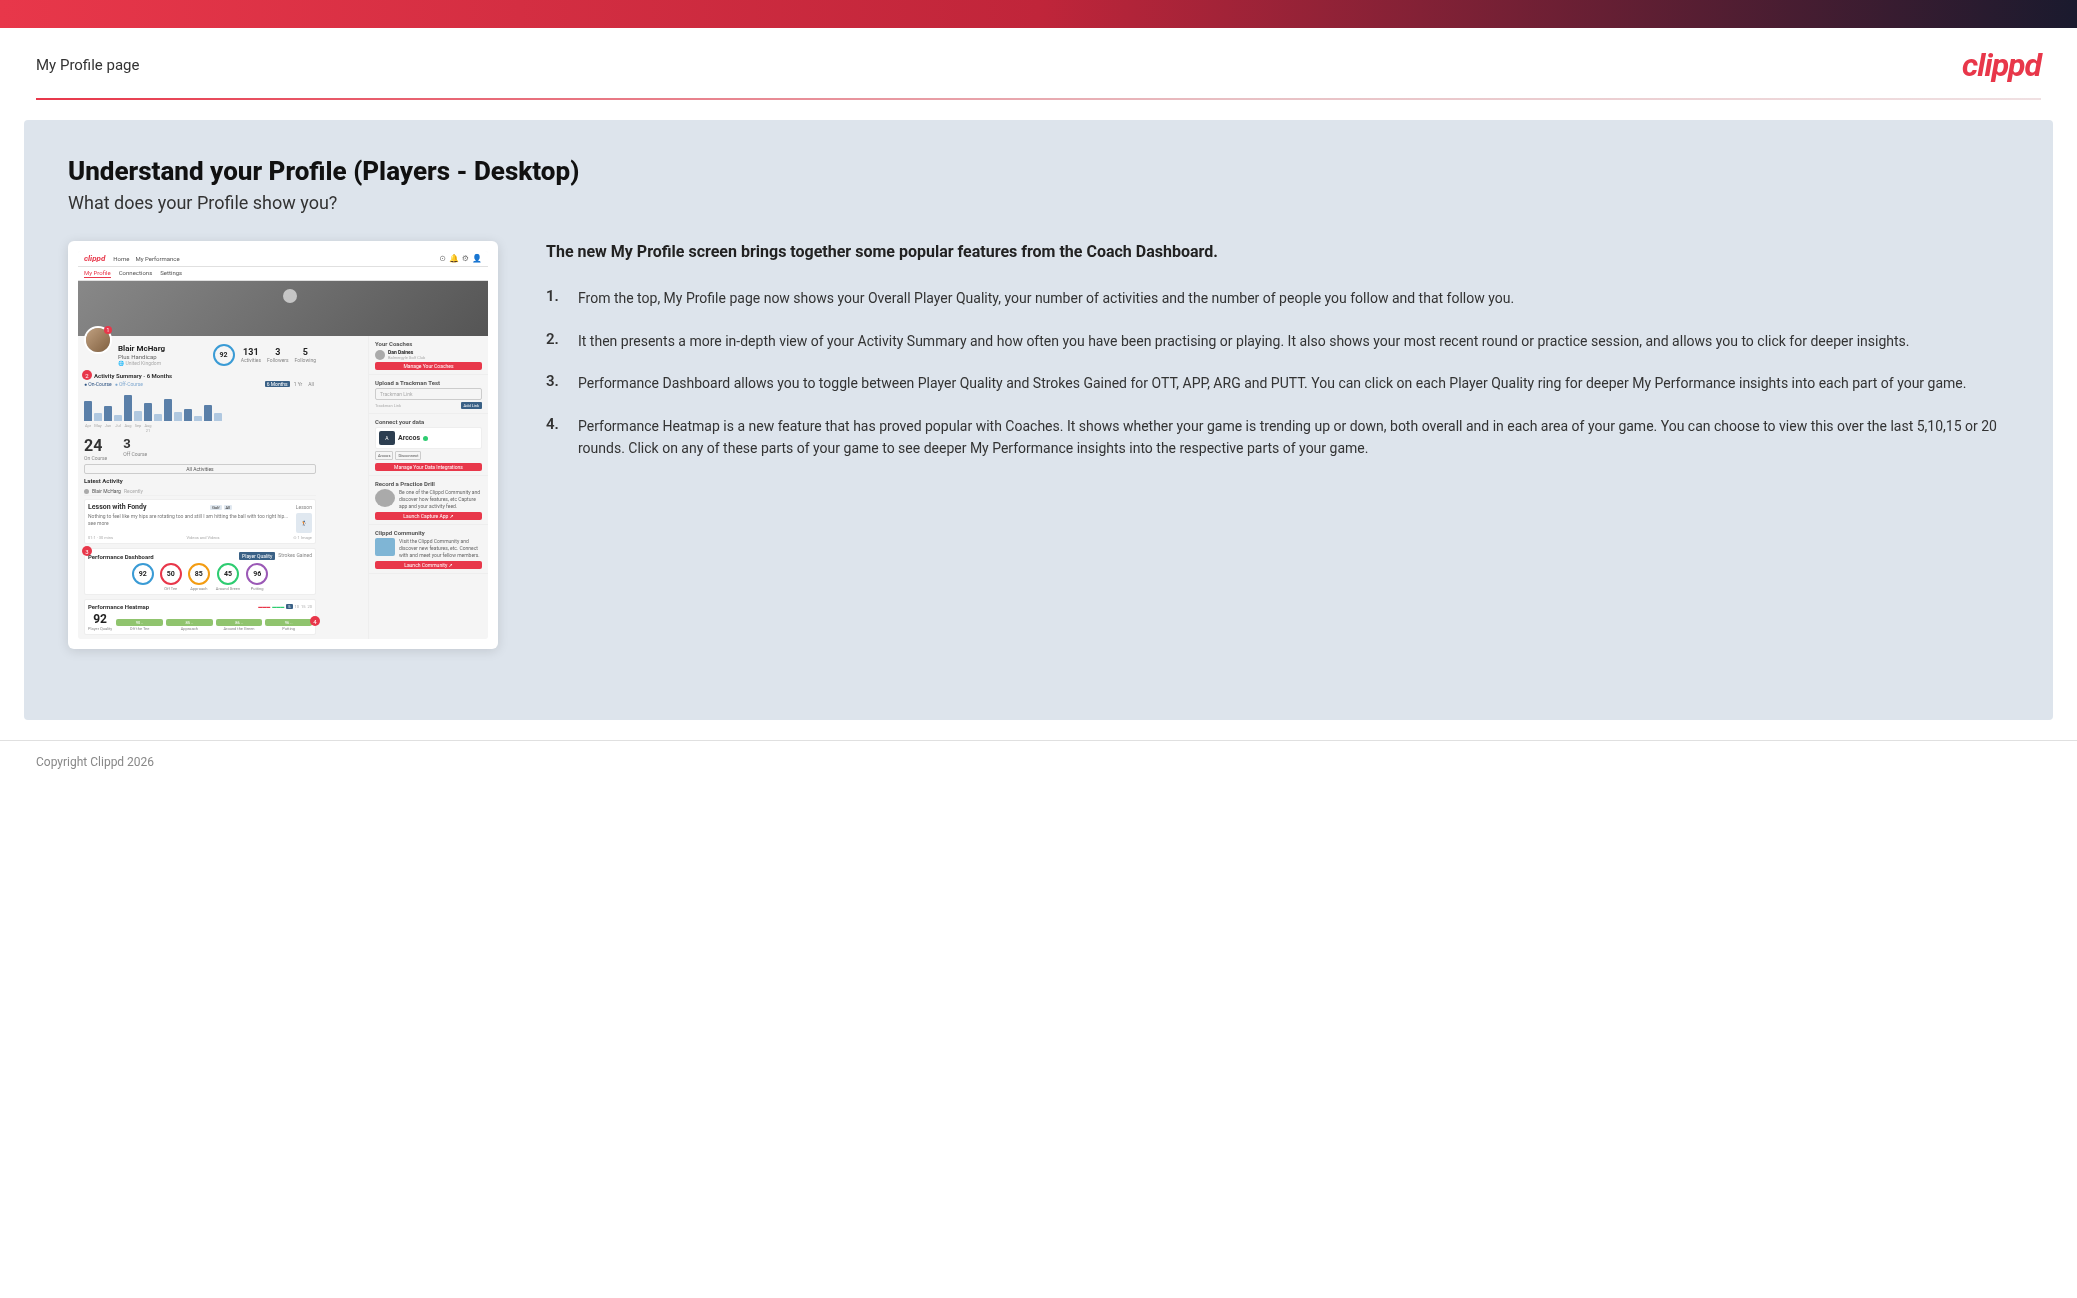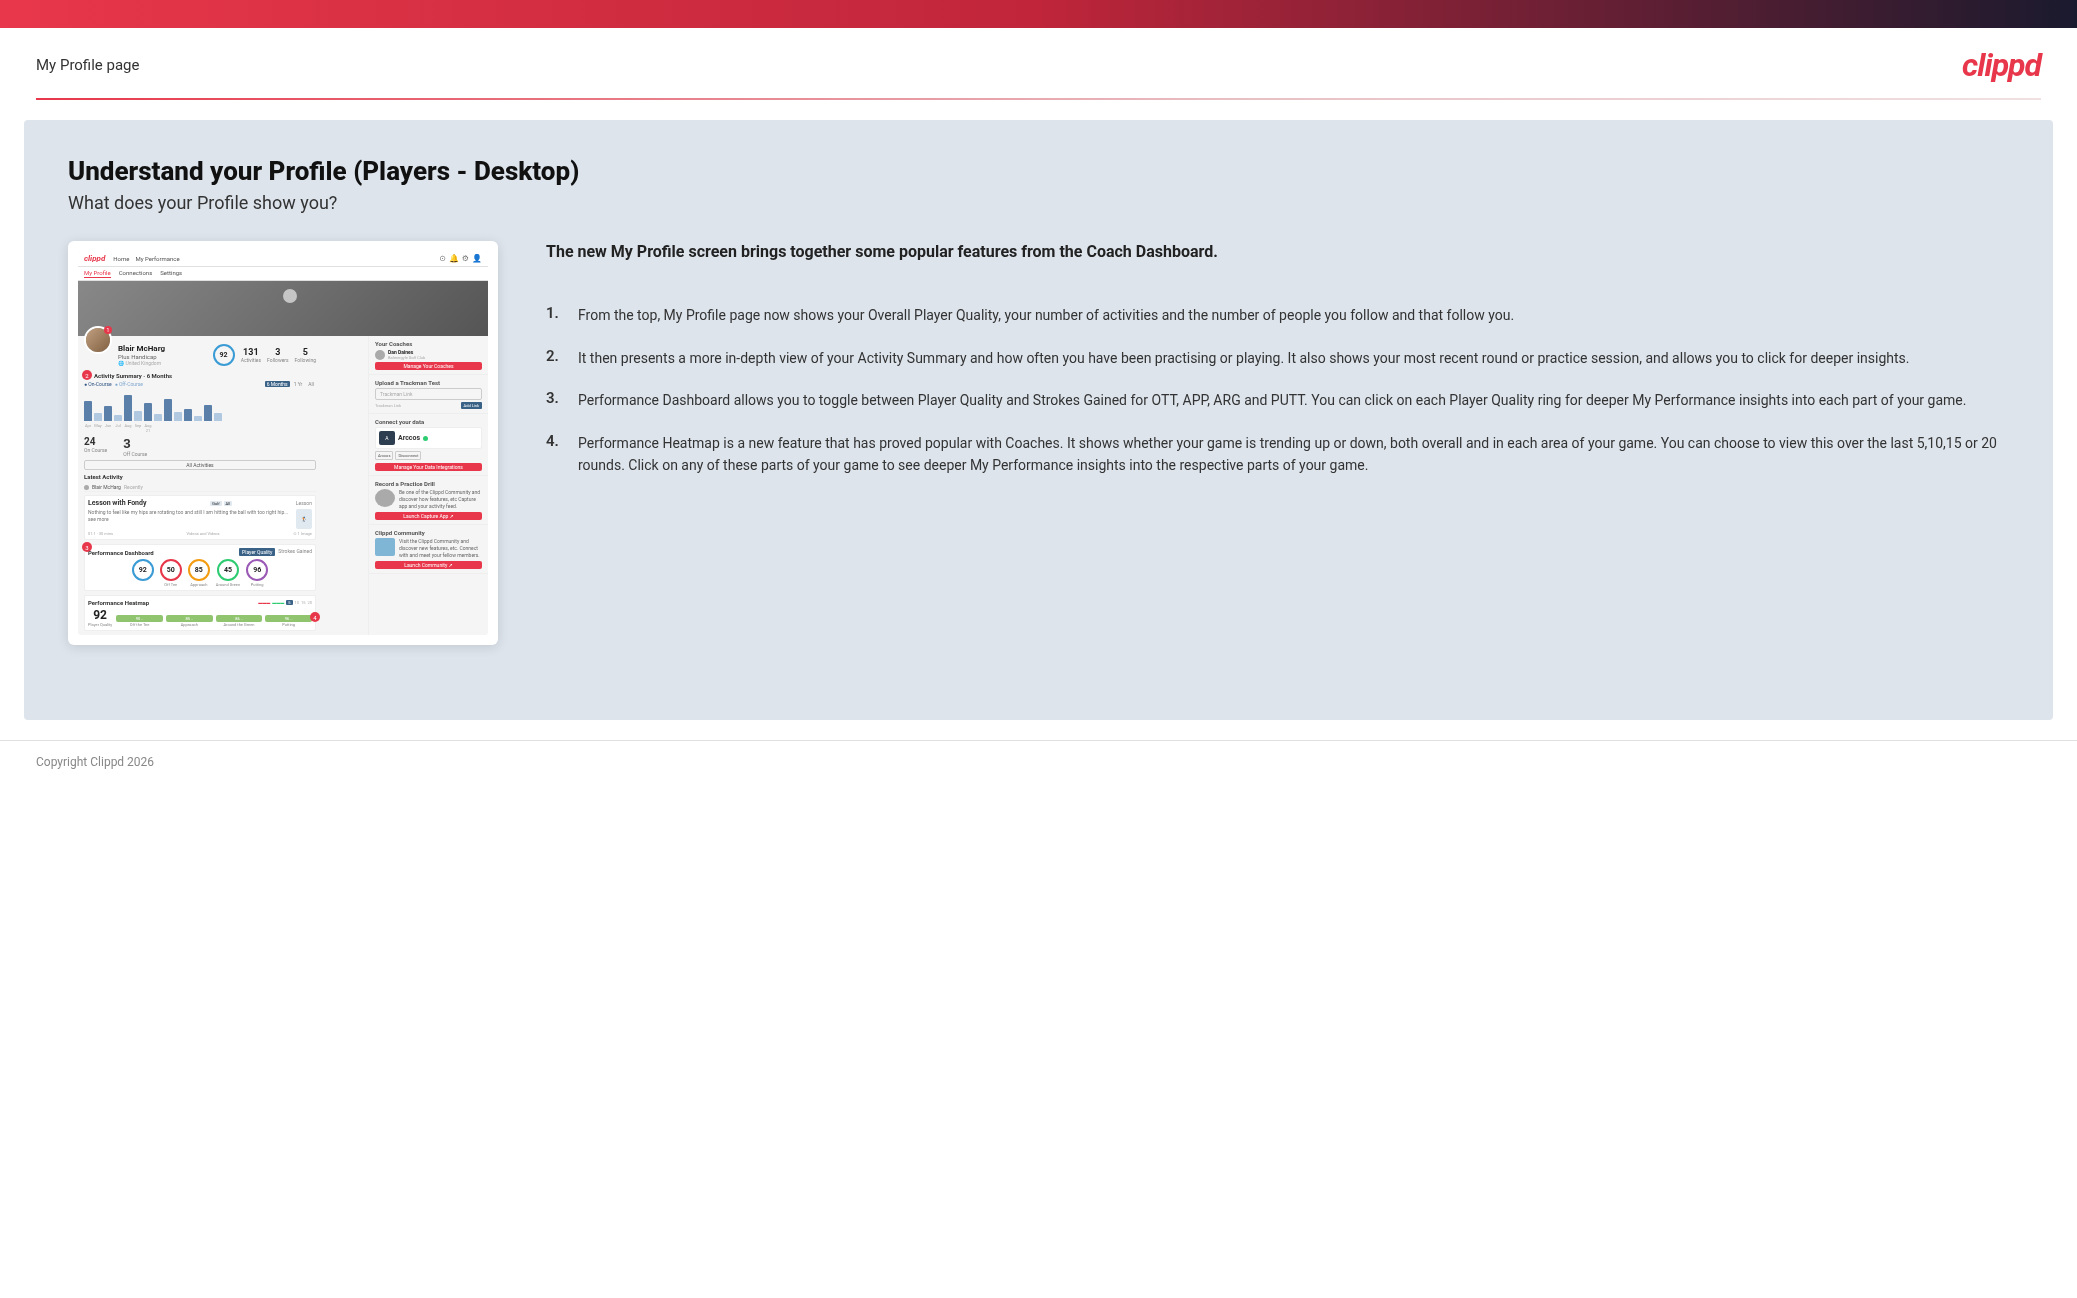--- a/index.html
+++ b/index.html
@@ -522,21 +522,21 @@
       font-size: 5px;
       color: #666;
       line-height: 1.4;
     }
 
     
     .right-intro {
       font-size: 16px;
       font-weight: 700;
       color: #222;
-      margin-bottom: 41px;
+      margin-bottom: 24px;
       line-height: 1.4;
     }
     .right-list {
       list-style: none;
       padding: 0;
     }
     .right-list li {
       display: flex;
       gap: 12px;
       margin-bottom: 20px;
@@ -689,21 +689,21 @@
                   <div class="mockup-chart-label">May</div>
                   <div class="mockup-chart-label">Jun</div>
                   <div class="mockup-chart-label">Jul</div>
                   <div class="mockup-chart-label">Aug</div>
                   <div class="mockup-chart-label">Sep</div>
                   <div class="mockup-chart-label">Aug 21</div>
                 </div>
 
                 <div style="display:flex;gap:16px;margin-top:3px;">
                   <div>
-                    <div style="font-size:10px;font-weight:700;color:#333;">24</div>
+                    <div style="font-size:16px;font-weight:700;color:#333;">24</div>
                     <div style="font-size:5px;color:#888;">On Course</div>
                   </div>
                   <div>
                     <div style="font-size:13px;font-weight:700;color:#333;">3</div>
                     <div style="font-size:5px;color:#888;">Off Course</div>
                   </div>
                 </div>
 
                 <div class="mockup-all-btn">All Activities</div>
               </div>

